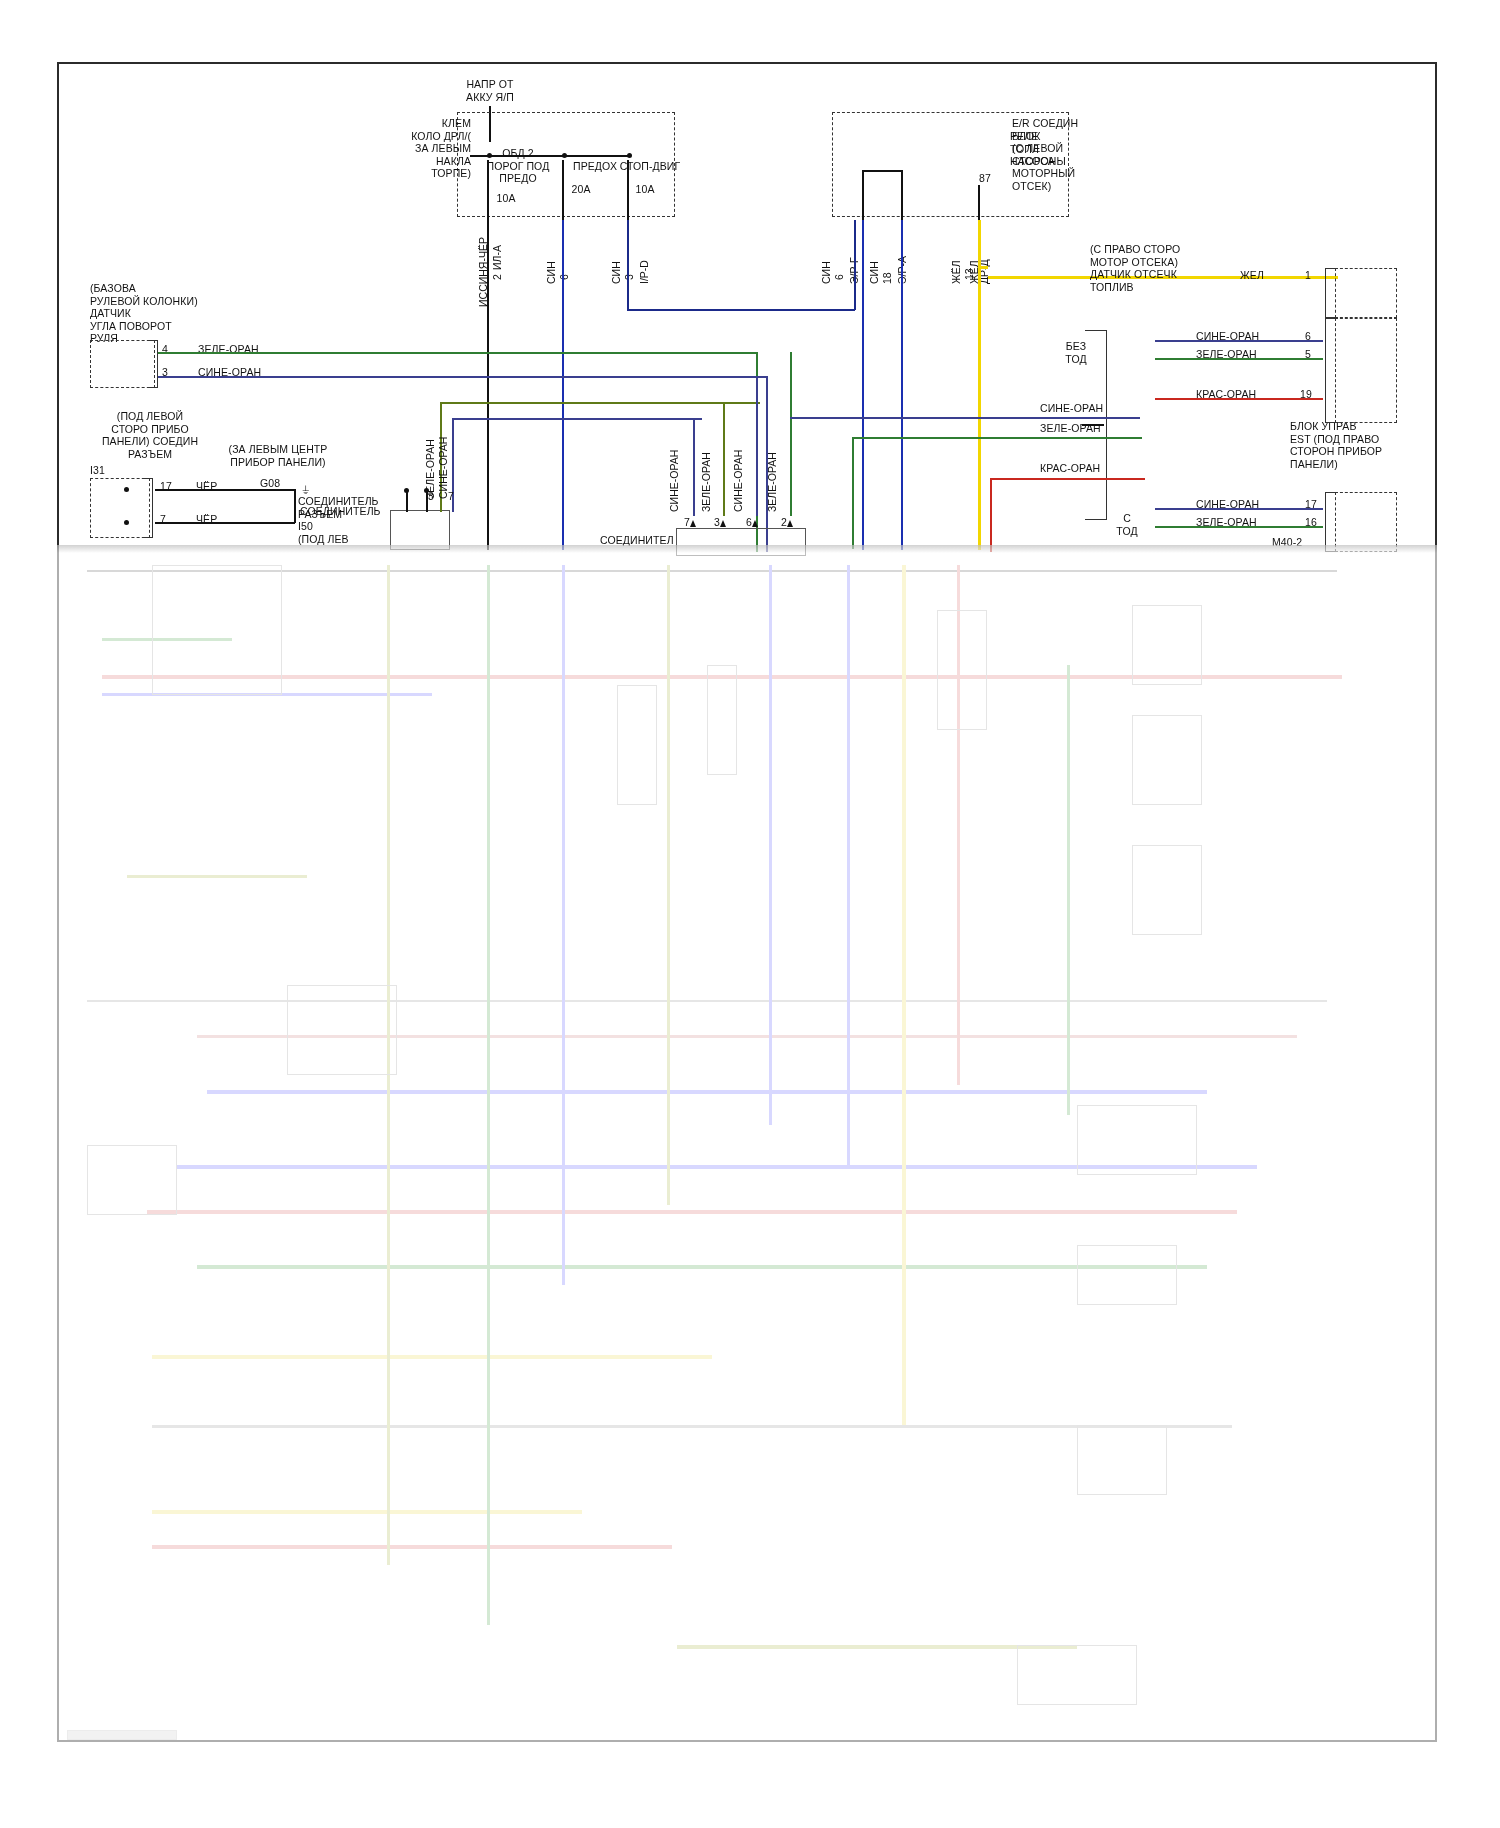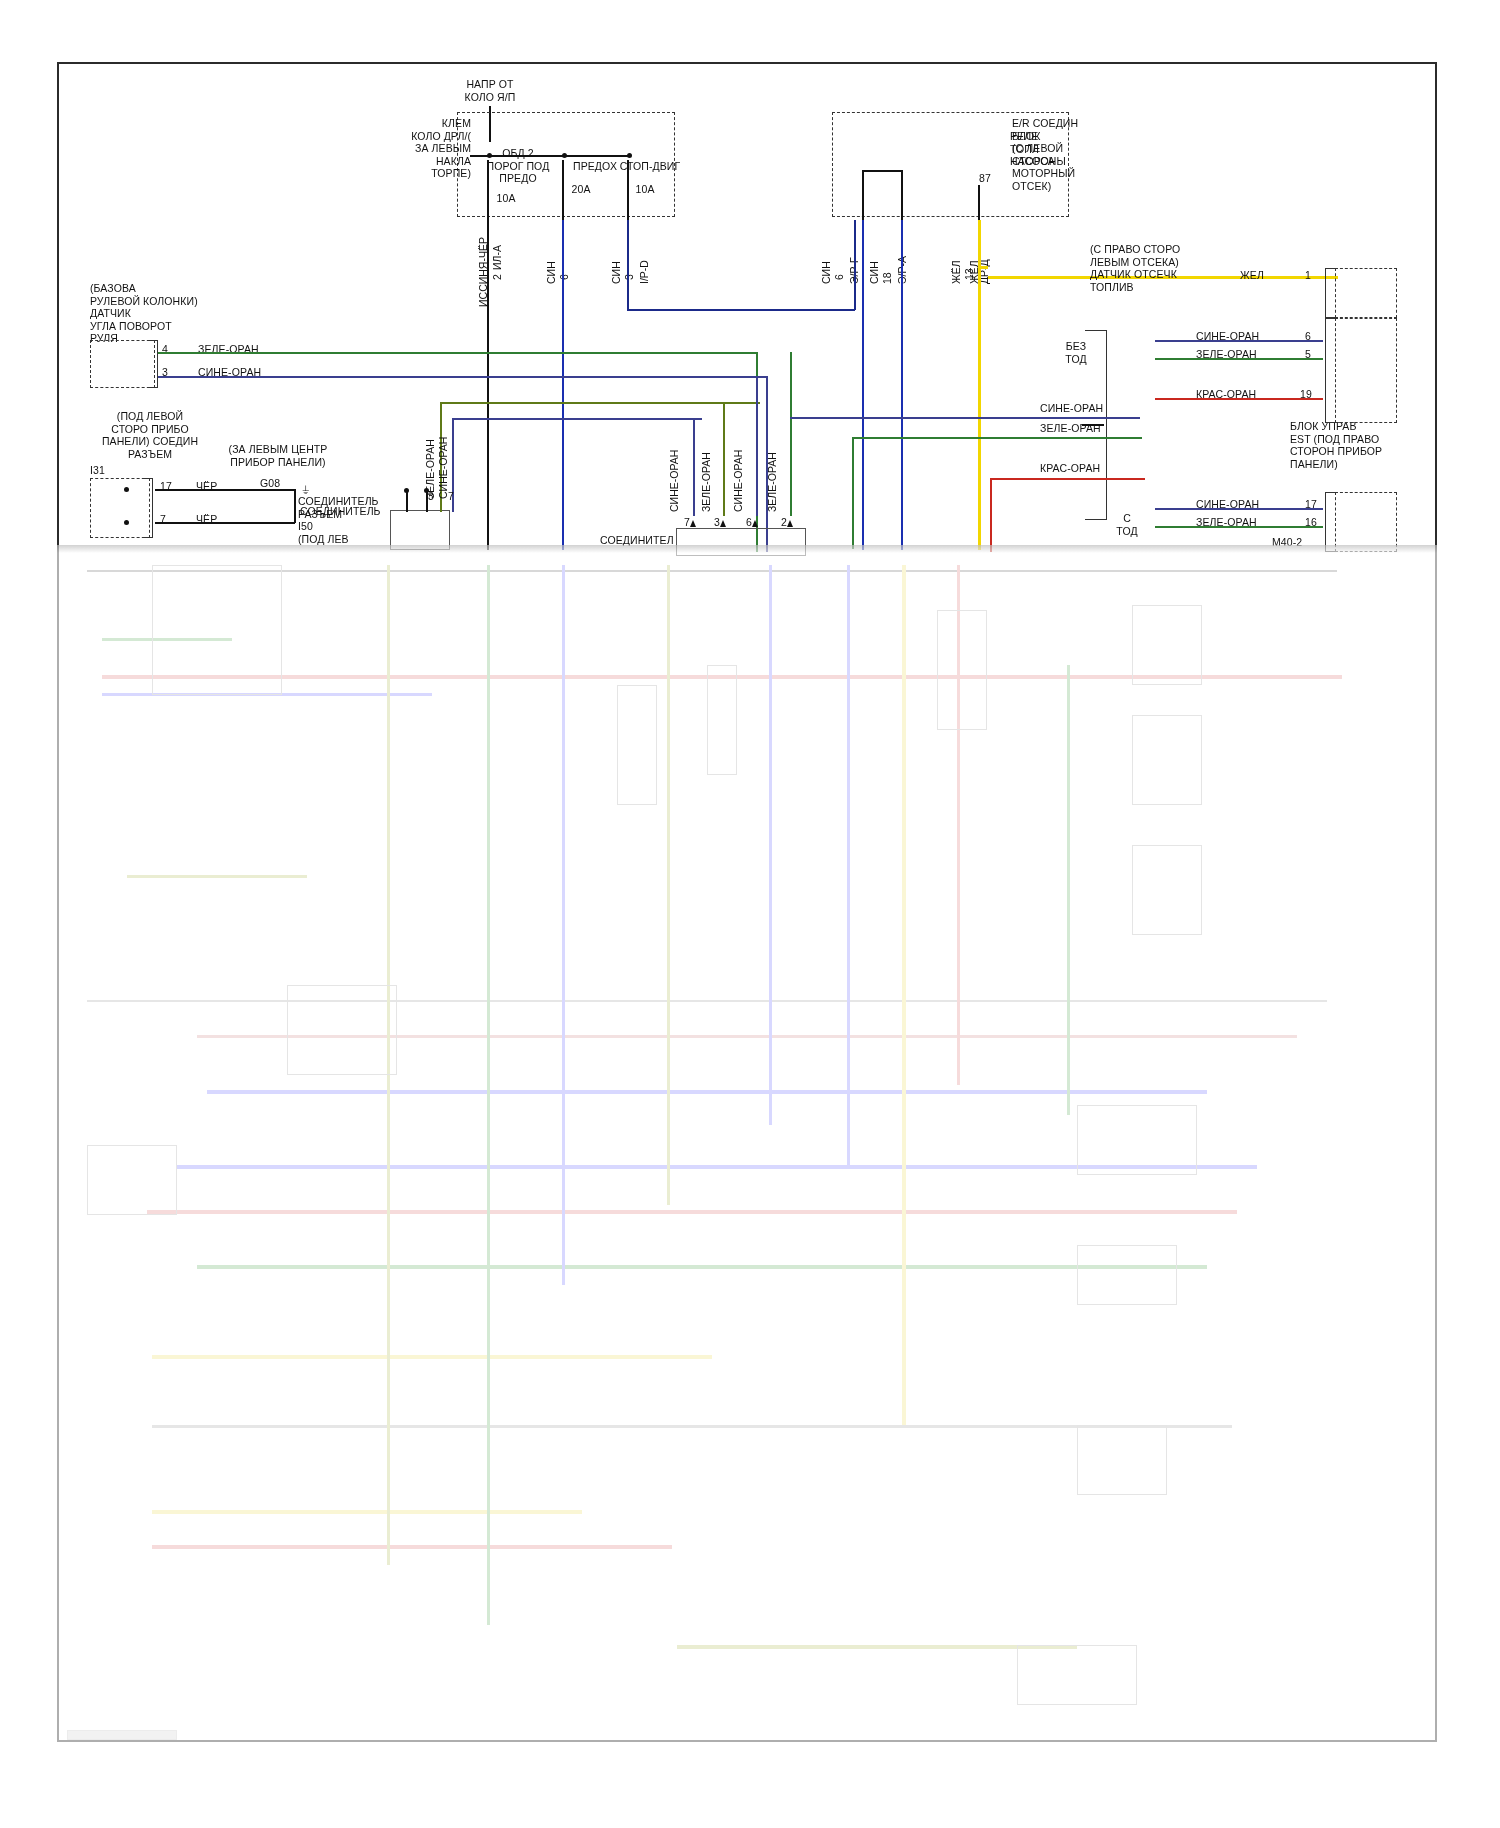--- a/index.html
+++ b/index.html
@@ -125,21 +125,21 @@
   }
 </style>
 </head>
 <body>
 
 <div id="sheet">
 
   <div class="frame"></div>
 
   <div class="lbl c" style="left:430px; top:78px; width:120px;">НАПР ОТ
-КОЛО Я/П</div>
+АККУ Я/П</div>
 
   <div class="wire v" style="left:489px; top:106px; height:36px;"></div>
 
   <div class="box" style="left:457px; top:112px; width:218px; height:105px;"></div>
   <div class="lbl r" style="left:371px; top:117px; width:100px;">КЛЕМ
 КОЛО ДРЛ/(
 ЗА ЛЕВЫМ
 НАКЛА
 ТОРПЕ)</div>
 
@@ -299,21 +299,21 @@
   <div class="vlbl" style="left:712px; top:500px;">ЗЕЛЕ-ОРАН</div>
   <div class="vlbl" style="left:744px; top:500px;">СИНЕ-ОРАН</div>
   <div class="vlbl" style="left:778px; top:500px;">ЗЕЛЕ-ОРАН</div>
 
   <div class="wire v" style="left:693px; top:418px; height:98px; background:#3a3f8f; width:2px;"></div>
   <div class="wire v" style="left:723px; top:402px; height:114px; background:#5f7a18; width:2px;"></div>
   <div class="wire v" style="left:756px; top:376px; height:140px; background:#3a3f8f; width:2px;"></div>
   <div class="wire v" style="left:790px; top:352px; height:164px; background:#2f7d32; width:2px;"></div>
 
   <div class="lbl" style="left:1090px; top:243px; width:140px;">(С ПРАВО СТОРО
-ЛЕВЫМ ОТСЕКА)
+МОТОР ОТСЕКА)
 ДАТЧИК ОТСЕЧК
 ТОПЛИВ</div>
   <div class="box" style="left:1335px; top:268px; width:62px; height:50px;"></div>
   <div class="conn-edge-l" style="left:1325px; top:268px; height:50px;"></div>
   <div class="lbl" style="left:1240px; top:269px;">ЖЕЛ</div>
   <div class="lbl" style="left:1305px; top:269px;">1</div>
 
   <div class="lbl" style="left:1290px; top:420px; width:130px;">БЛОК УПРАВ
 EST (ПОД ПРАВО
 СТОРОН ПРИБОР

